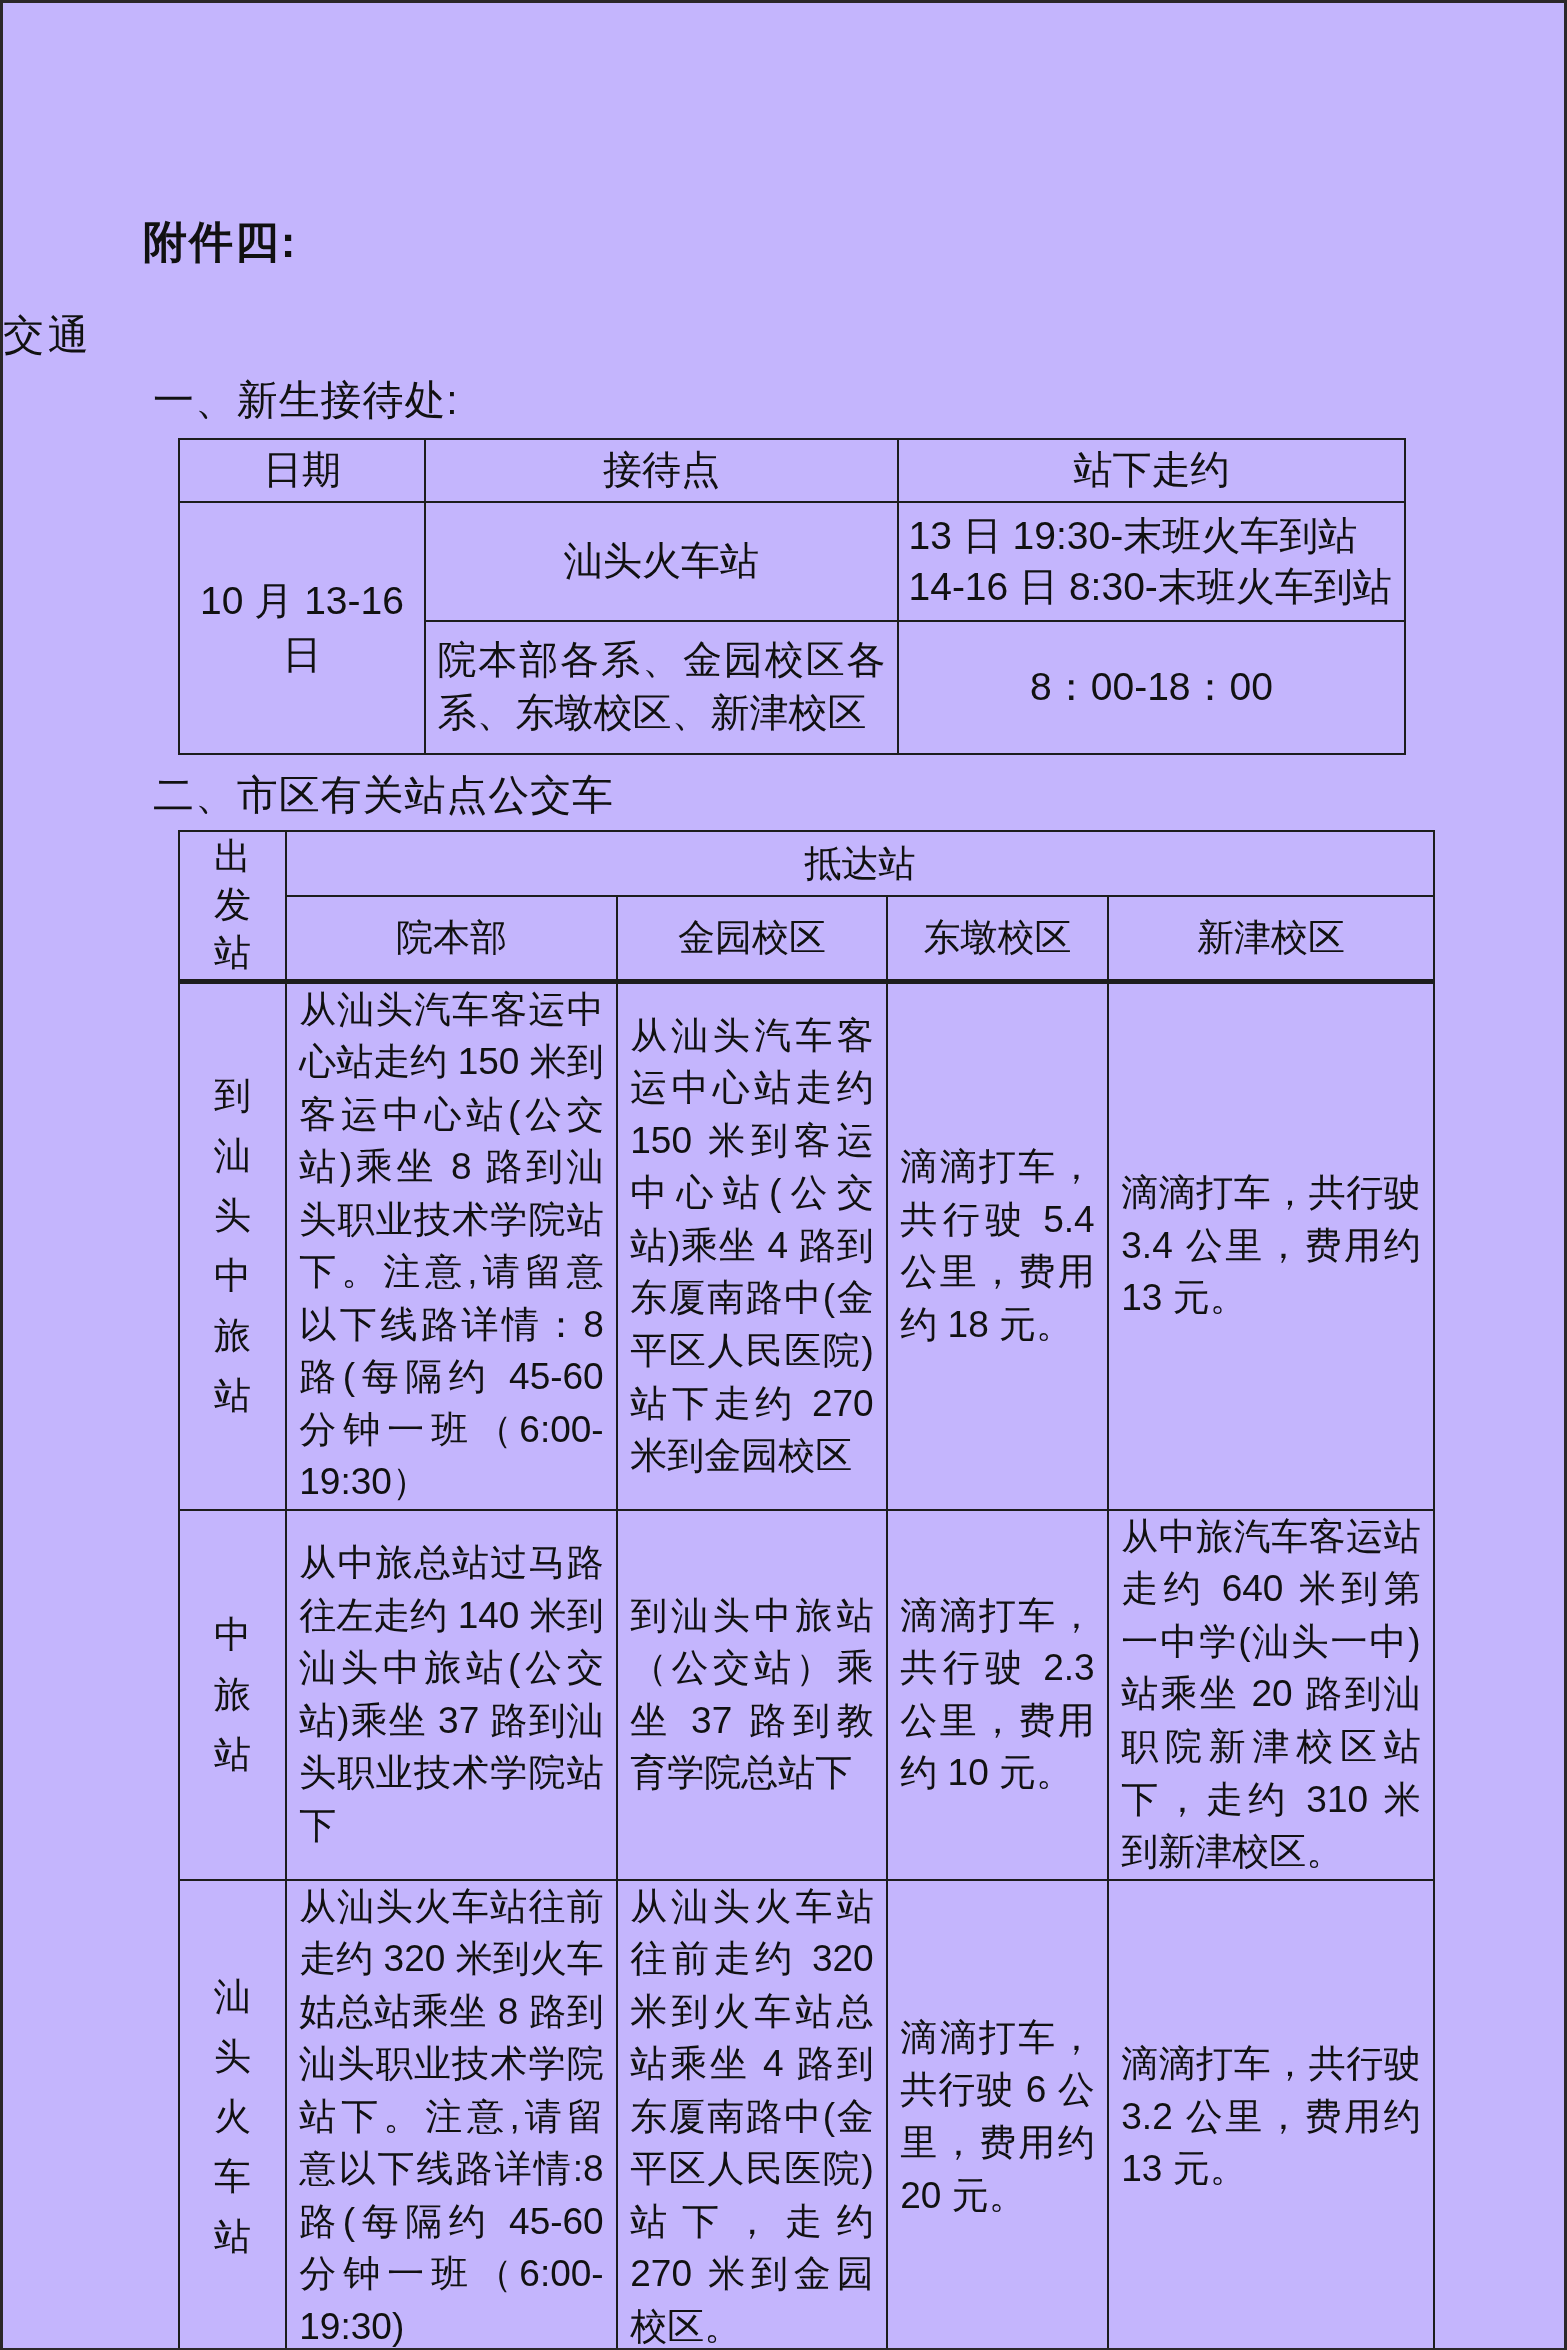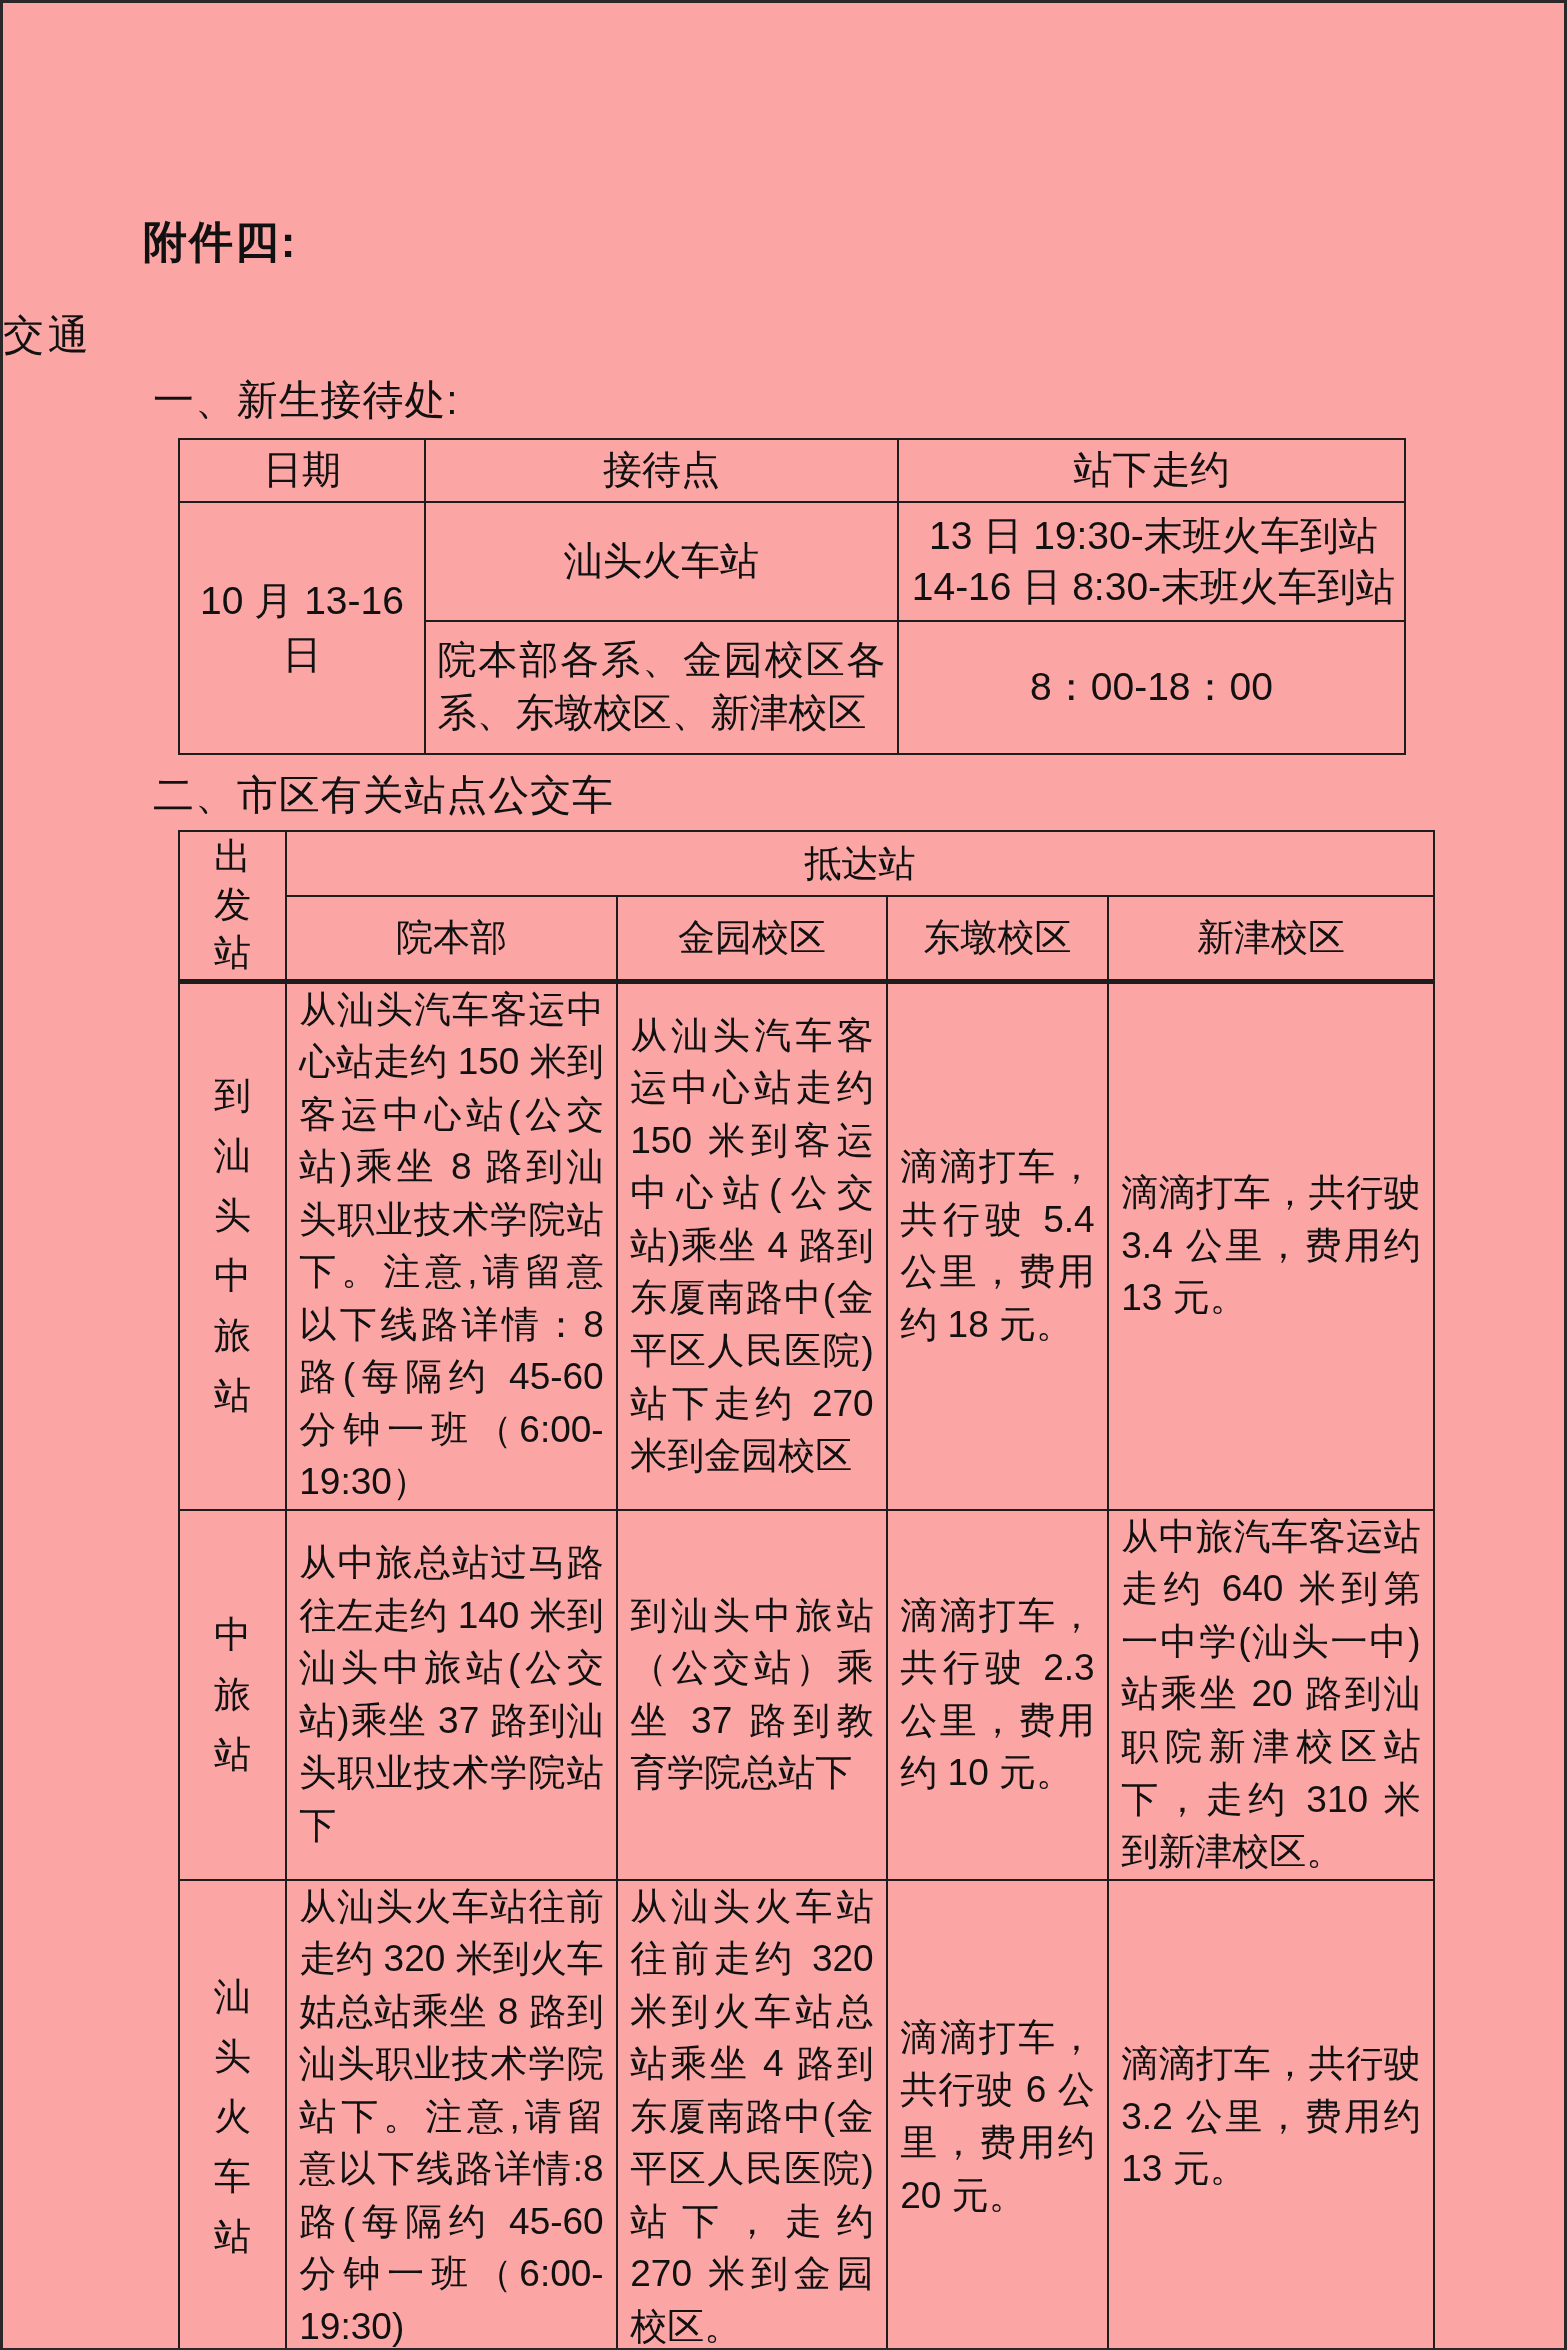--- a/index.html
+++ b/index.html
@@ -1,20 +1,20 @@
 <!DOCTYPE html>
 <html lang="zh" style="font-size:15px"><head>
 <meta charset="utf-8">
 <style>
   html,body{margin:0;padding:0;background:#ffffff;}
   body{font-family:"Liberation Sans","DejaVu Sans",sans-serif;color:#111;}
   .page{
     position:relative;
     width:1567px;height:2351px;
-    background:#fca5a5;
+    background:#c4b5fd;
     box-sizing:border-box;
     border:3.8px solid #2b2728;
     overflow:hidden;
   }
   .attachment{
     margin:210px 0 0 140px;
     font-size:44px;font-weight:bold;letter-spacing:1.9px;
   }
   .doc-title{
     margin-top:36px;
@@ -31,21 +31,21 @@
   .t1{margin:9.5px 0 0 175px;width:1226px;font-size:39px;}
   .t1 .c-date{width:246px;}
   .t1 .c-point{width:473px;}
   .t1 .c-time{width:507px;}
   .t1 tr.hdr{height:63px;}
   .t1 tr.hdr th{text-align:center;}
   .t1 tr.r1{height:119px;}
   .t1 tr.r2{height:133px;}
   .t1 td{vertical-align:middle;}
   .t1 .center{text-align:center;}
-  .t1 .time-lines{padding:0 5.7px 0 9.5px;line-height:1.32;text-align:center;border-radius:26px;}
+  .t1 .time-lines{padding:0 5.7px 0 9.5px;line-height:1.32;text-align:left;border-radius:26px;}
   .t1 .point-long{padding:0 11.4px;text-align:justify;line-height:1.35;}
   
   .t2{margin:7.6px 0 0 175px;width:1255px;font-size:37px;}
   .t2 .c-dep{width:107px;}
   .t2 .c-main{width:331px;}
   .t2 .c-jy{width:270px;}
   .t2 .c-dd{width:221px;}
   .t2 .c-xj{width:326px;}
   .t2 tr.arr-row{height:55px;margin-left:39px;}
   .t2 tr.campus-row{height:72px;}

